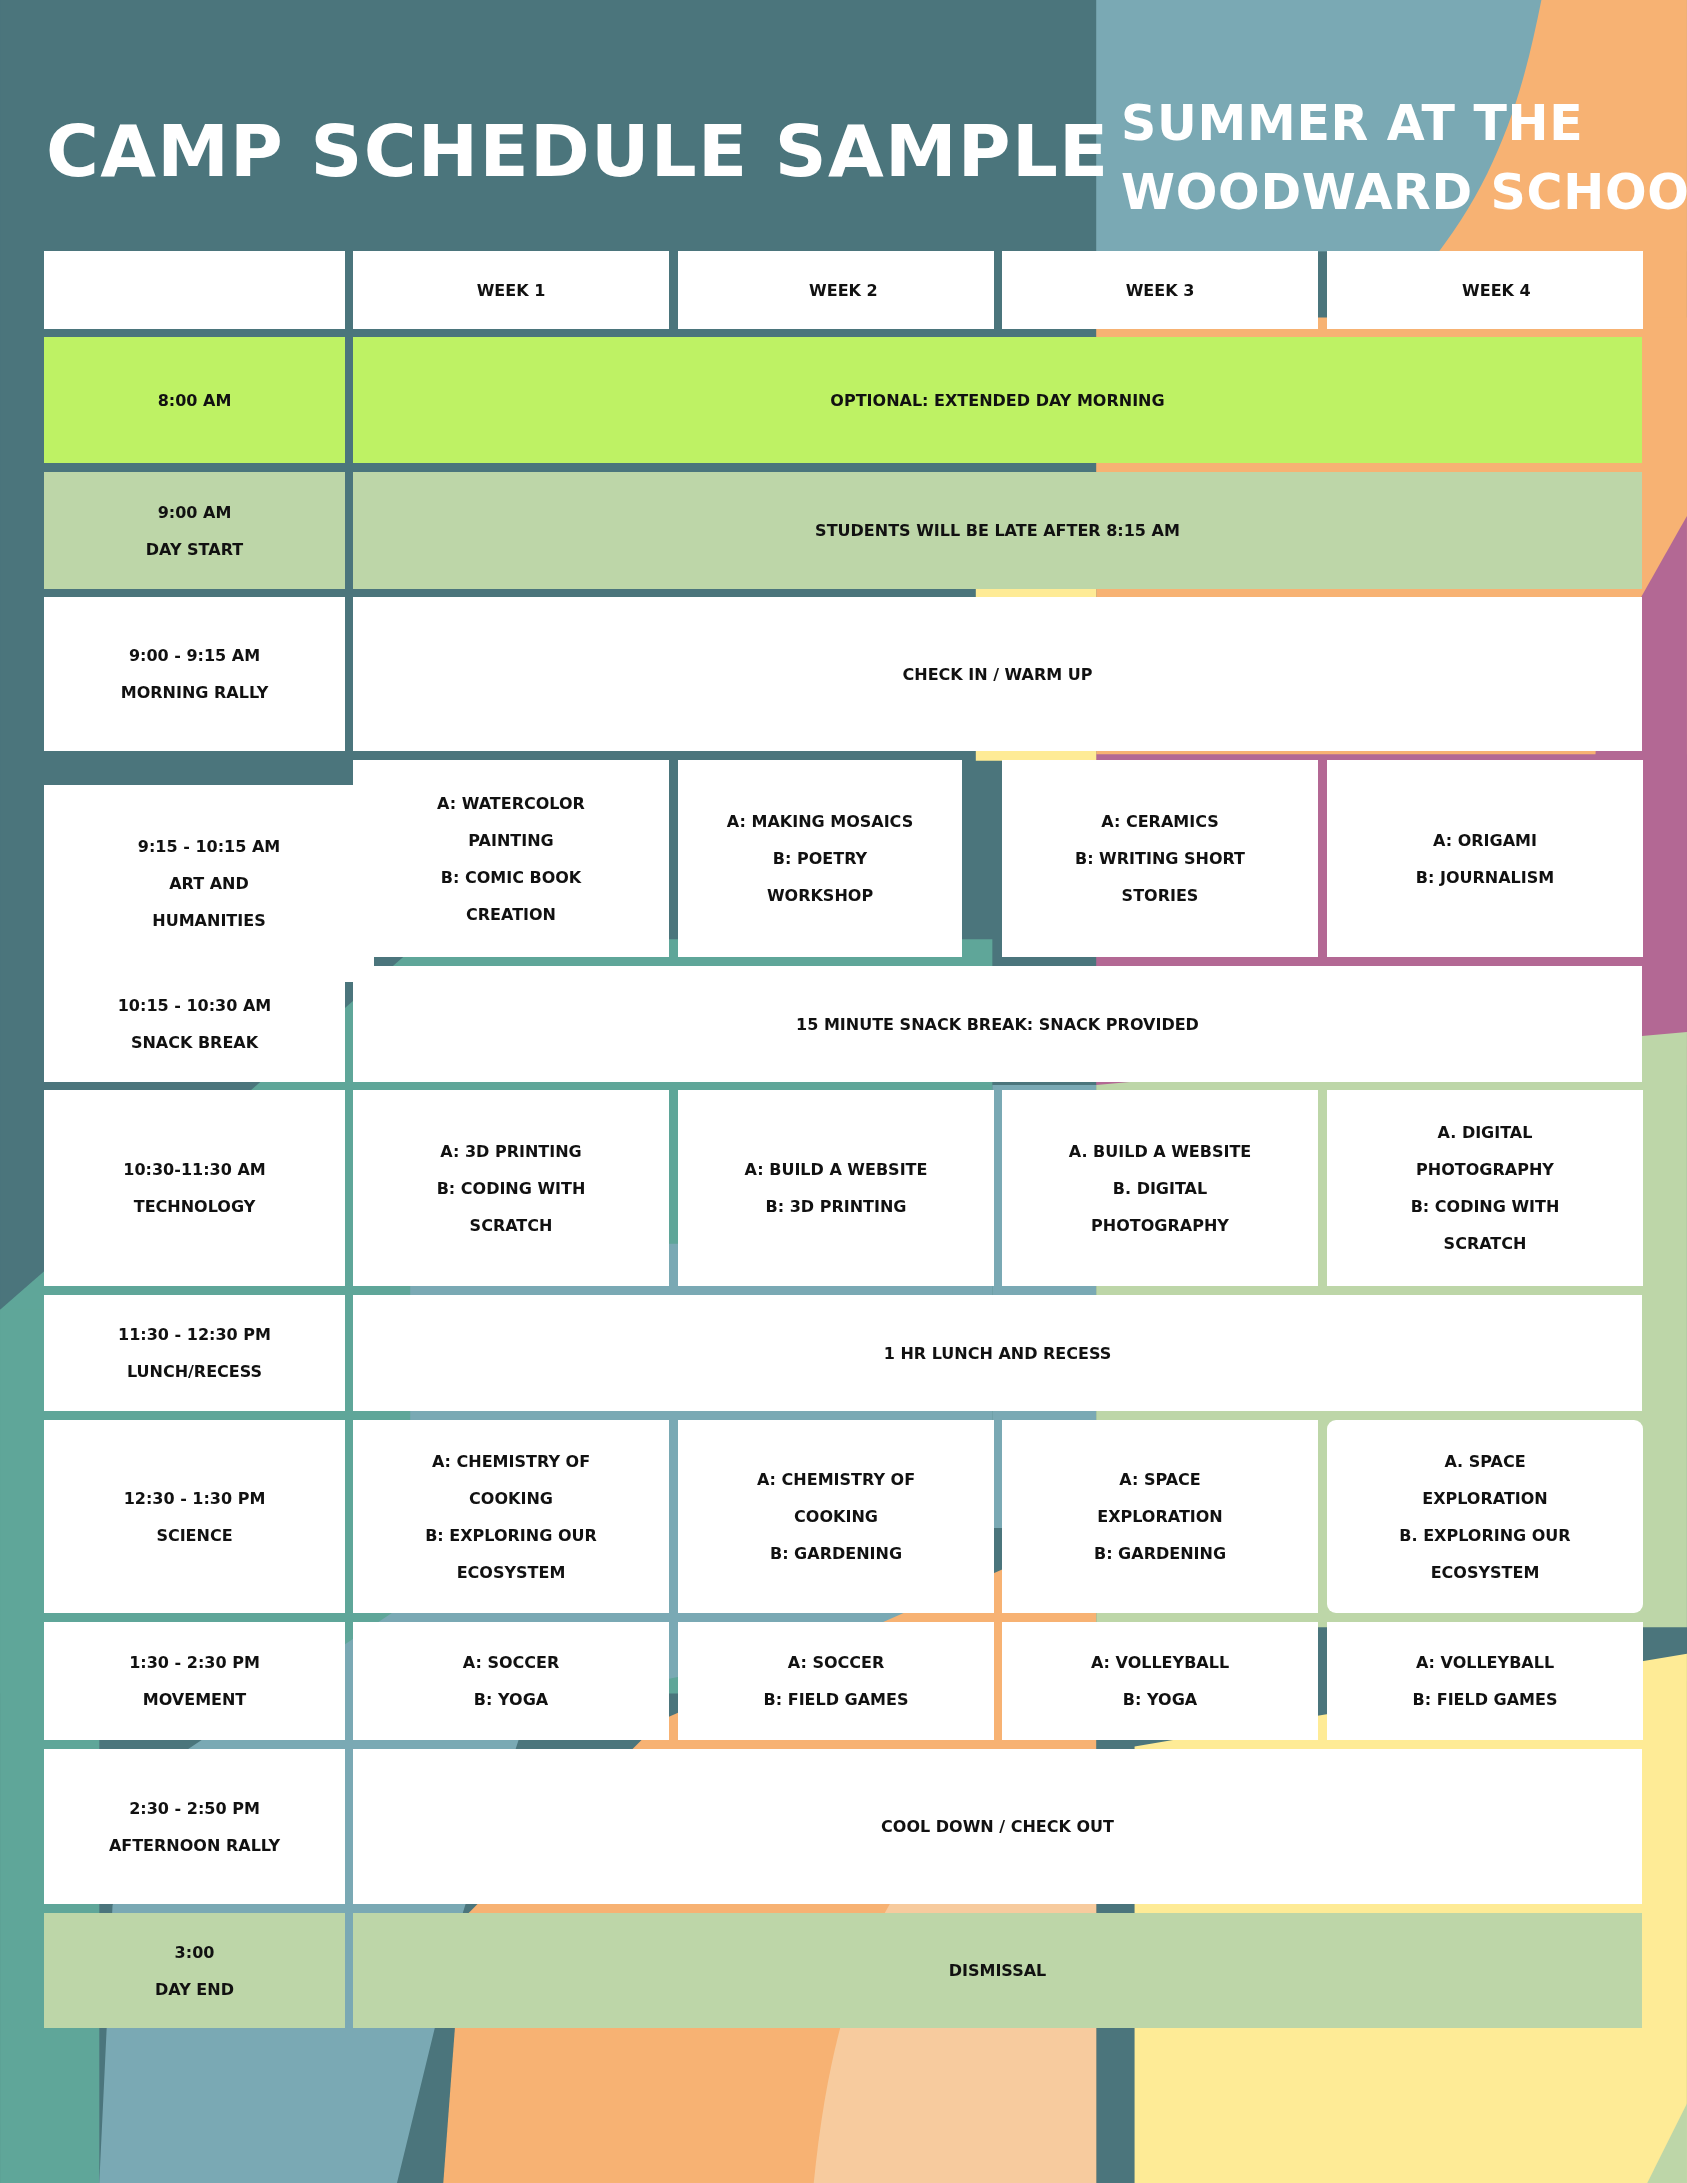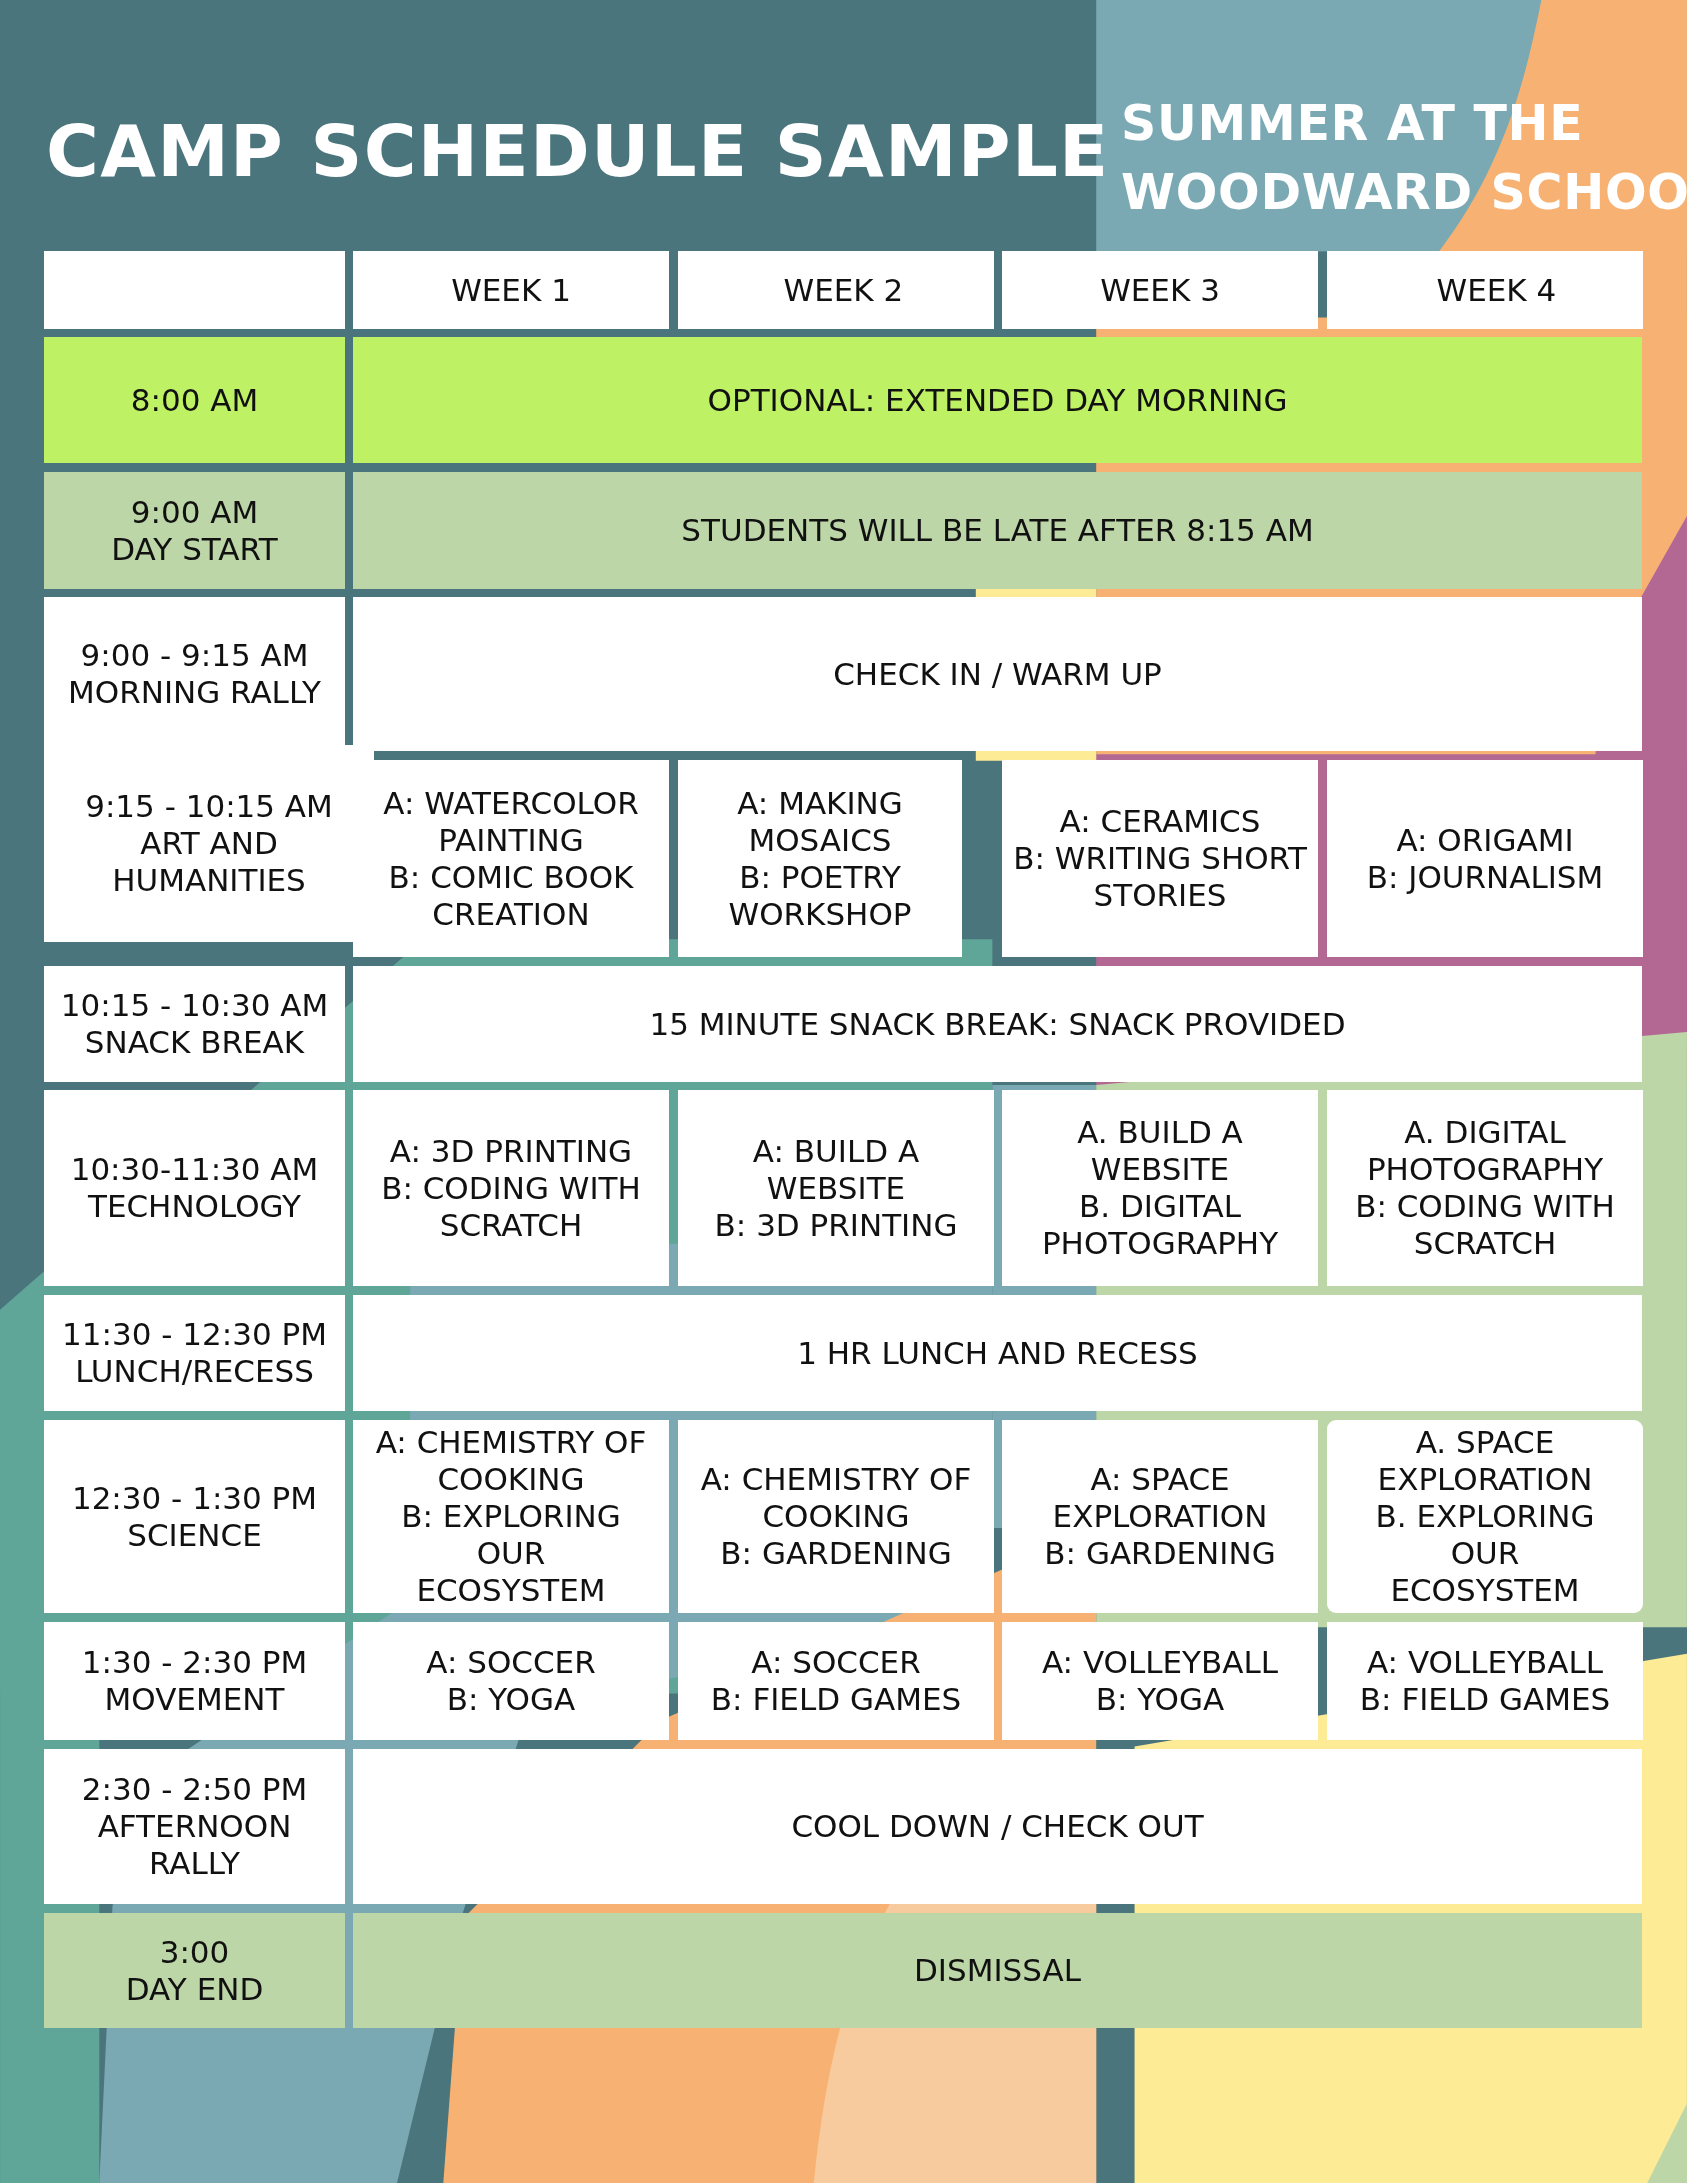--- a/index.html
+++ b/index.html
@@ -1,20 +1,20 @@
 <!DOCTYPE html>
 <html style="font-size:10.6px"><head>
 <meta charset="utf-8">
 <style>
   html,body{margin:0;padding:0;}
   body{width:1687px;height:2183px;position:relative;overflow:hidden;font-family:"Liberation Sans",sans-serif;background:#4b757c;}
   .bg{position:absolute;}
   .title{position:absolute;left:46px;top:109px;color:#fff;font-family:"DejaVu Sans",sans-serif;font-weight:bold;font-size:72px;letter-spacing:1.3px;white-space:nowrap;}
   .subtitle{position:absolute;left:1121px;top:89px;color:#fff;font-family:"DejaVu Sans",sans-serif;font-weight:bold;font-size:49px;line-height:69px;white-space:nowrap;letter-spacing:0.7px;}
-  .cell{position:absolute;display:flex;align-items:center;justify-content:center;text-align:center;color:#111;font-family:"DejaVu Sans",sans-serif;font-weight:normal;font-size:31px;line-height:37px;box-sizing:border-box;padding:0 9.3px;white-space:pre-line;}
+  .cell{position:absolute;display:flex;align-items:center;justify-content:center;text-align:center;color:#111;font-family:"DejaVu Sans",sans-serif;font-weight:bold;font-size:16px;line-height:37px;box-sizing:border-box;padding:0 9.3px;white-space:pre-line;}
   .white{background:#ffffff;}
   .purple{background:#bef264;}
   .green{background:#bdd6a8;}
 </style>
 </head>
 <body>
 
 <svg class="bg" width="1687" height="2183" viewBox="0 0 2550 3300" style="left:0;top:0;">
   <rect x="0" y="0" width="2550" height="3300" fill="#4b757c"></rect>
 
@@ -57,21 +57,21 @@
     <div class="cell white" style="left: 1002px; top: 251px; width: 316px; height: 78px;">WEEK 3</div>
     <div class="cell white" style="left: 1327px; top: 251px; width: 316px; height: 78px; padding-left: 32px;">WEEK 4</div>
     <div class="cell purple" style="left: 44px; top: 337px; width: 301px; height: 126px;">8:00 AM</div>
     <div class="cell purple" style="left: 353px; top: 337px; width: 1289px; height: 126px;">OPTIONAL: EXTENDED DAY MORNING</div>
     <div class="cell green" style="left: 44px; top: 472px; width: 301px; height: 117px;">9:00 AM
 DAY START</div>
     <div class="cell green" style="left: 353px; top: 472px; width: 1289px; height: 117px;">STUDENTS WILL BE LATE AFTER 8:15 AM</div>
     <div class="cell white" style="left: 44px; top: 597px; width: 301px; height: 154px;">9:00 - 9:15 AM
 MORNING RALLY</div>
     <div class="cell white" style="left: 353px; top: 597px; width: 1289px; height: 154px;">CHECK IN / WARM UP</div>
-    <div class="cell white" style="left: 44px; top: 745px; width: 330px; height: 197px;">9:15 - 10:15 AM
+    <div class="cell white" style="left: 44px; top: 785px; width: 330px; height: 197px;">9:15 - 10:15 AM
 ART AND
 HUMANITIES</div>
     <div class="cell white" style="left: 353px; top: 760px; width: 316px; height: 197px;">A: WATERCOLOR
 PAINTING
 B: COMIC BOOK
 CREATION</div>
     <div class="cell white" style="left: 678px; top: 760px; width: 284px; height: 197px;">A: MAKING MOSAICS
 B: POETRY
 WORKSHOP</div>
     <div class="cell white" style="left: 1002px; top: 760px; width: 316px; height: 197px;">A: CERAMICS

